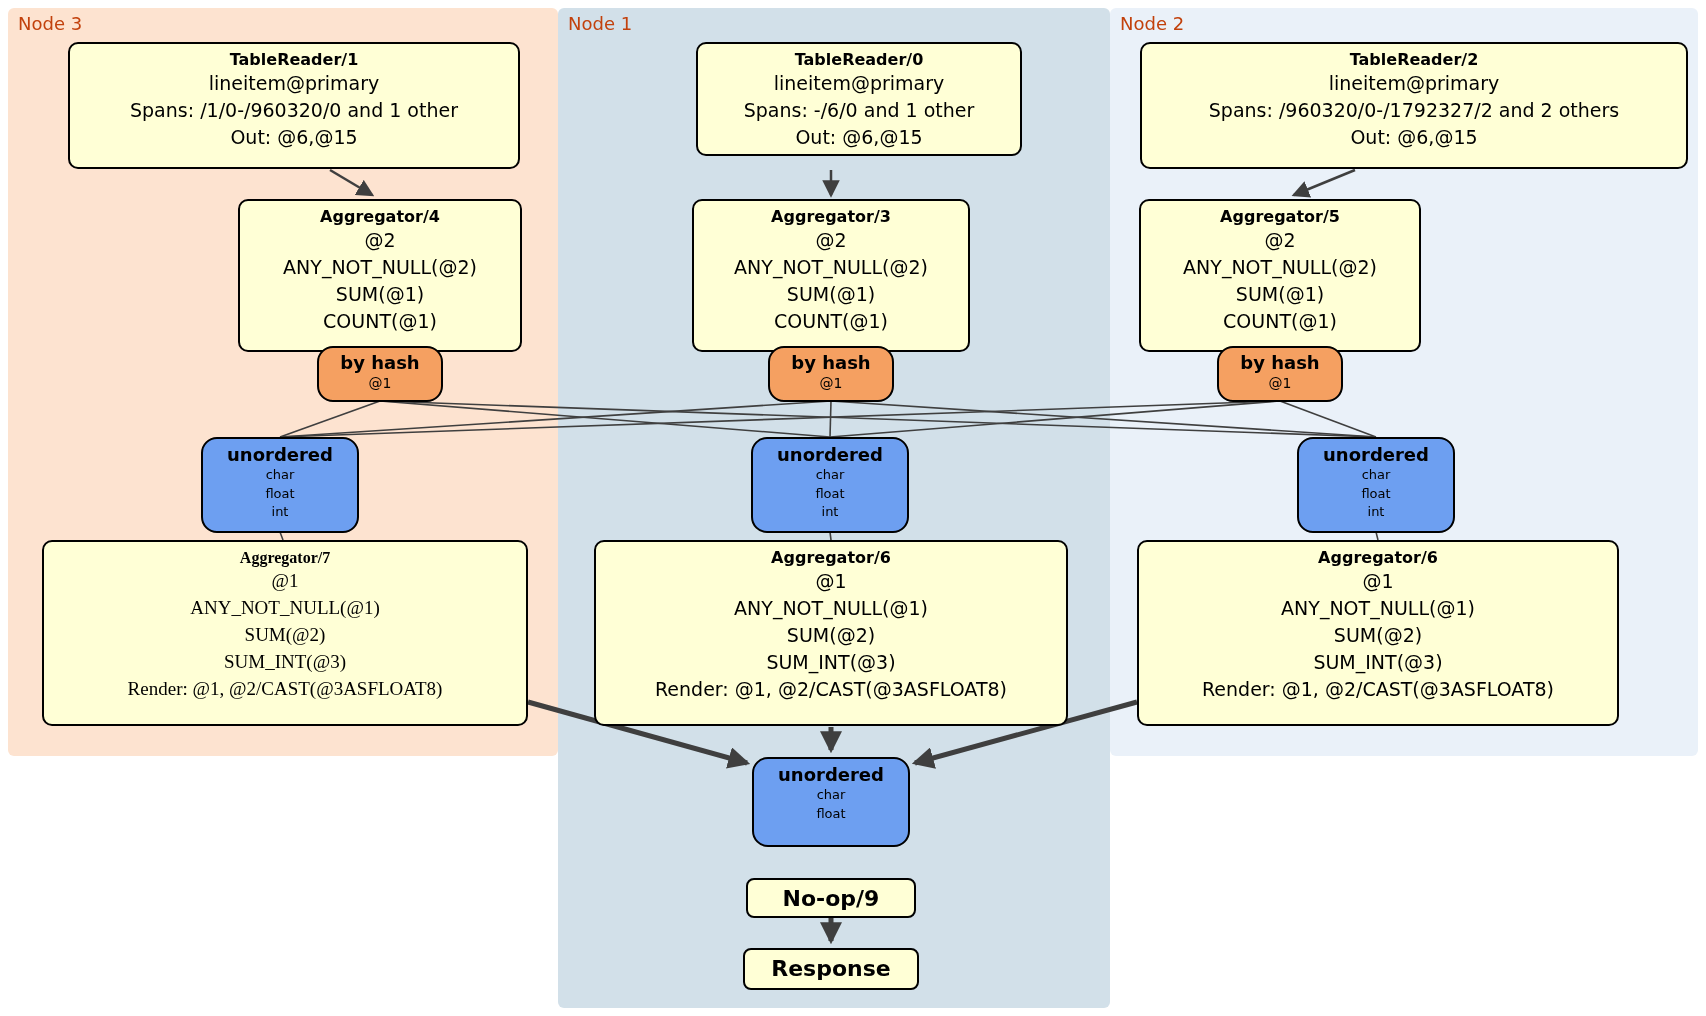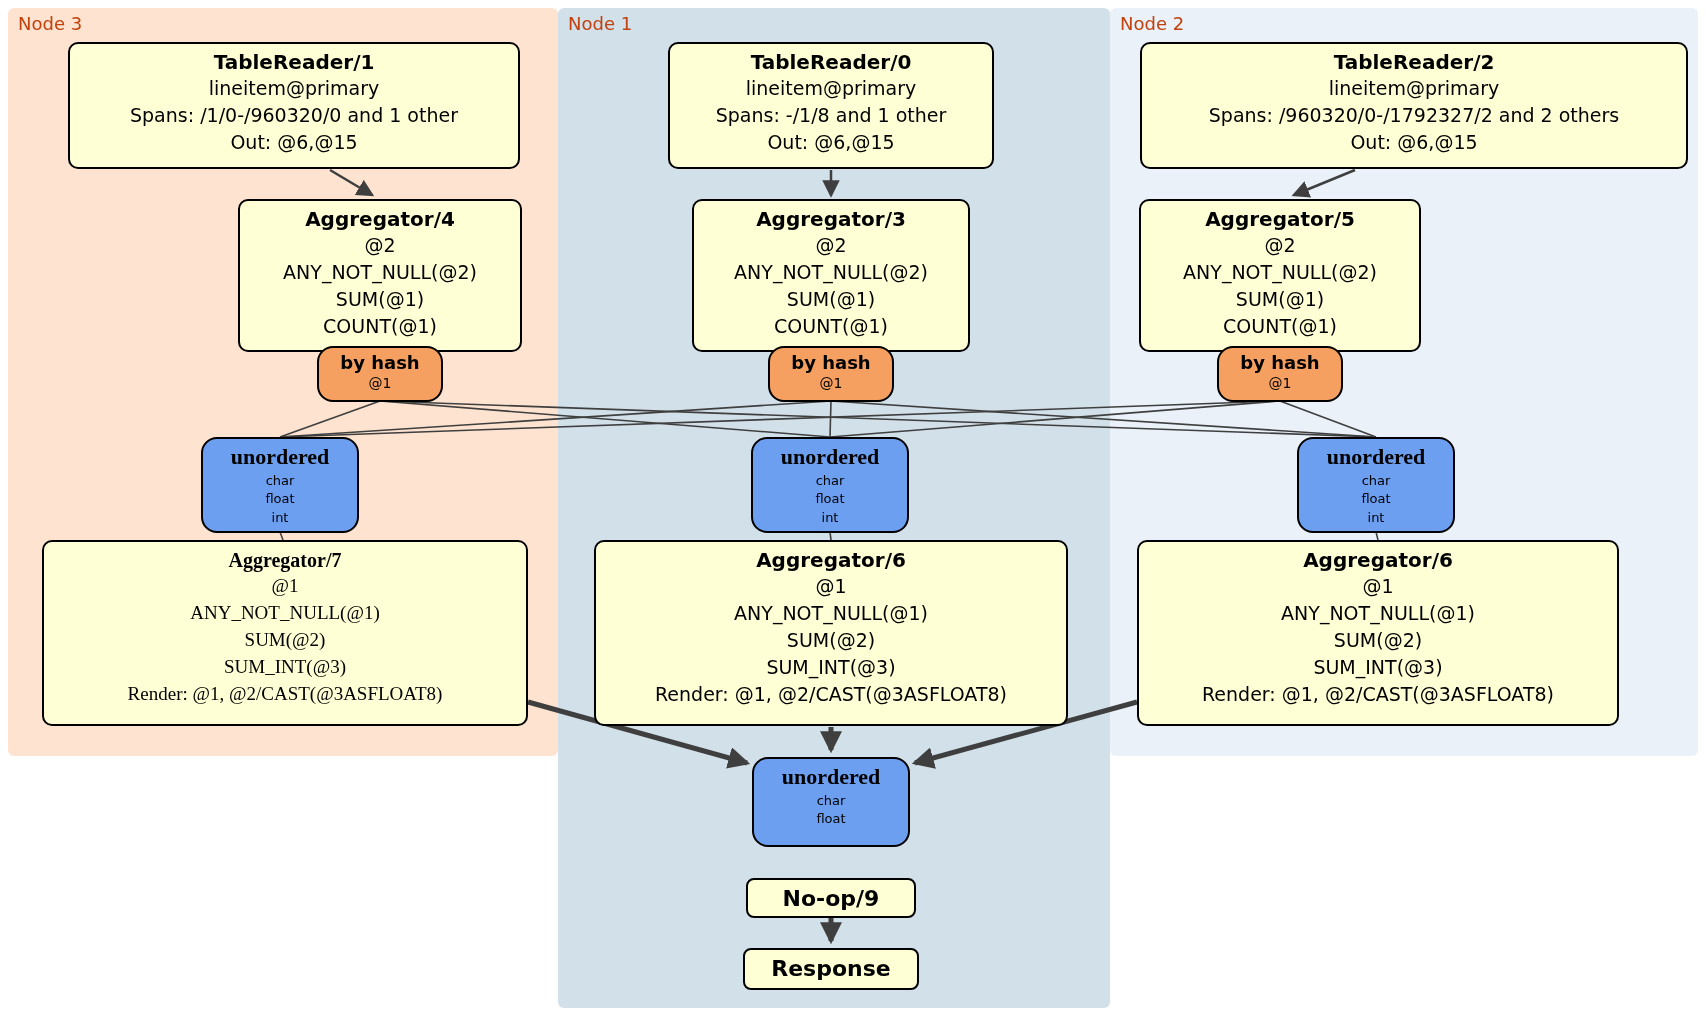--- a/index.html
+++ b/index.html
@@ -8,33 +8,33 @@
     position:relative; width:1706px; height:1016px; background:#ffffff;
     font-family:"DejaVu Sans","Liberation Sans",sans-serif; color:#000; overflow:hidden;
   }
   .region { position:absolute; border-radius:6px; z-index:0; }
   .region-label { font-size:18px; color:#c2410c; padding:5px 0 0 10px; }
   .edges { position:absolute; left:0; top:0; z-index:1; }
   .box {
     position:absolute; z-index:2; background:var(--box-bg,#ffffd6);
     border:2px solid #000; border-radius:10px; text-align:center; padding:5px 6px;
   }
-  .box .title { font-weight:700; font-size:20px; line-height:1.32; }
+  .box .title { font-weight:700; font-size:16px; line-height:1.32; }
   .box .line  { font-size:19px; line-height:1.42; }
   .router {
     position:absolute; z-index:3; background:var(--router-bg,#f5a061);
     border:2px solid #000; border-radius:16px; text-align:center; padding:4px 20px;
   }
   .router .title { font-weight:700; font-size:18px; line-height:1.25; }
   .router .line  { font-size:14px; line-height:1.25; }
   .sync {
     position:absolute; z-index:3; background:var(--sync-bg,#6d9ff1);
     border:2px solid #000; border-radius:16px; text-align:center; padding:4px;
   }
-  .sync .title { font-weight:700; font-size:22px; line-height:1.3;font-family:Liberation Serif, serif; }
+  .sync .title { font-weight:700; font-size:18px; line-height:1.3; }
   .sync .line  { font-size:13px; line-height:1.42; }
   .smallbox { padding-top:4px; }
   .smallbox .title { font-size:22px; }
   line, path.edge { stroke:var(--edge,#3f3f3f); }
 </style>
 </head>
 <body>
 
 <div class="canvas">
 
@@ -122,24 +122,24 @@
 
   <div class="box" style="left:42px; top:540px; width:486px; height:186px;font-family:Liberation Serif, serif;">
     <div class="title">Aggregator/7</div>
     <div class="line">@1</div>
     <div class="line">ANY_NOT_NULL(@1)</div>
     <div class="line">SUM(@2)</div>
     <div class="line">SUM_INT(@3)</div>
     <div class="line">Render: @1, @2/CAST(@3ASFLOAT8)</div>
   </div>
 
-  <div class="box" style="left:668px; top:42px; width:326px; height:127px;">
+  <div class="box" style="left:696px; top:42px; width:326px; height:114px;">
     <div class="title">TableReader/0</div>
     <div class="line">lineitem@primary</div>
-    <div class="line">Spans: -/1/8 and 1 other</div>
+    <div class="line">Spans: -/6/0 and 1 other</div>
     <div class="line">Out: @6,@15</div>
   </div>
 
   <div class="box" style="left:692px; top:199px; width:278px; height:153px;">
     <div class="title">Aggregator/3</div>
     <div class="line">@2</div>
     <div class="line">ANY_NOT_NULL(@2)</div>
     <div class="line">SUM(@1)</div>
     <div class="line">COUNT(@1)</div>
   </div>

